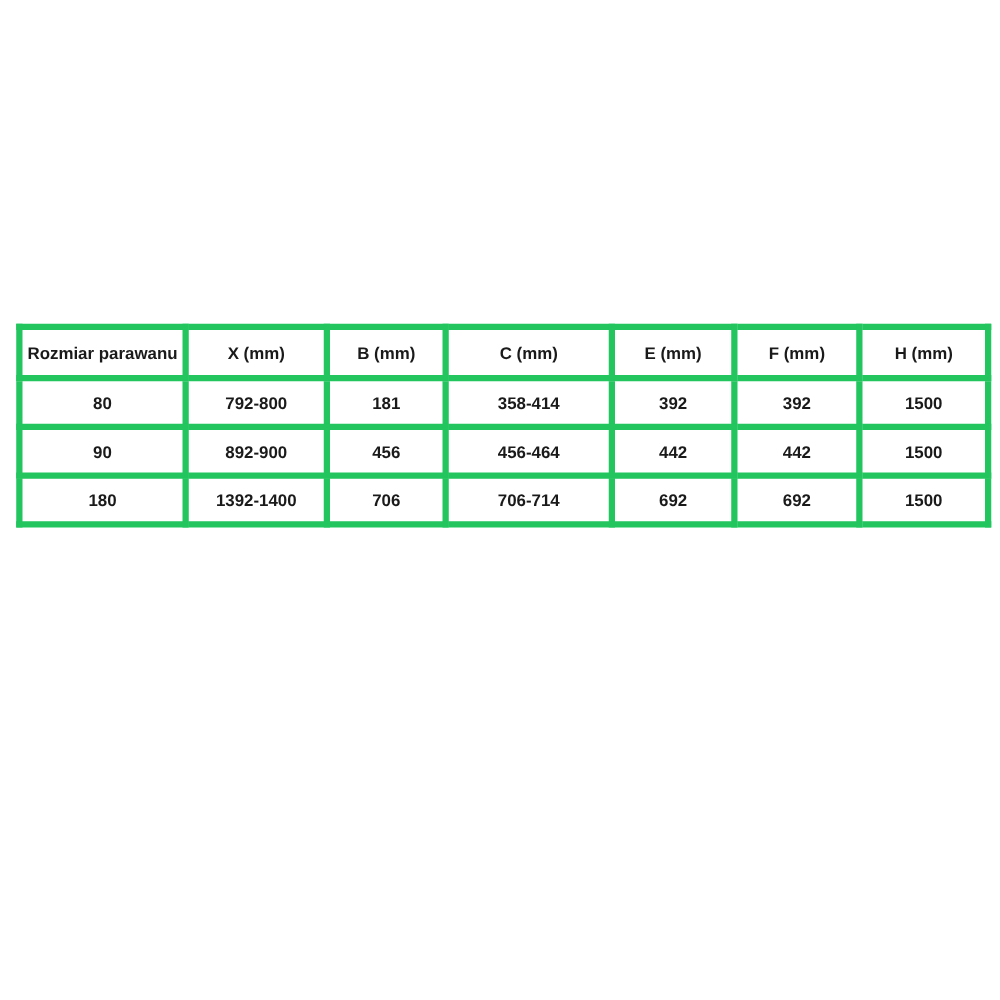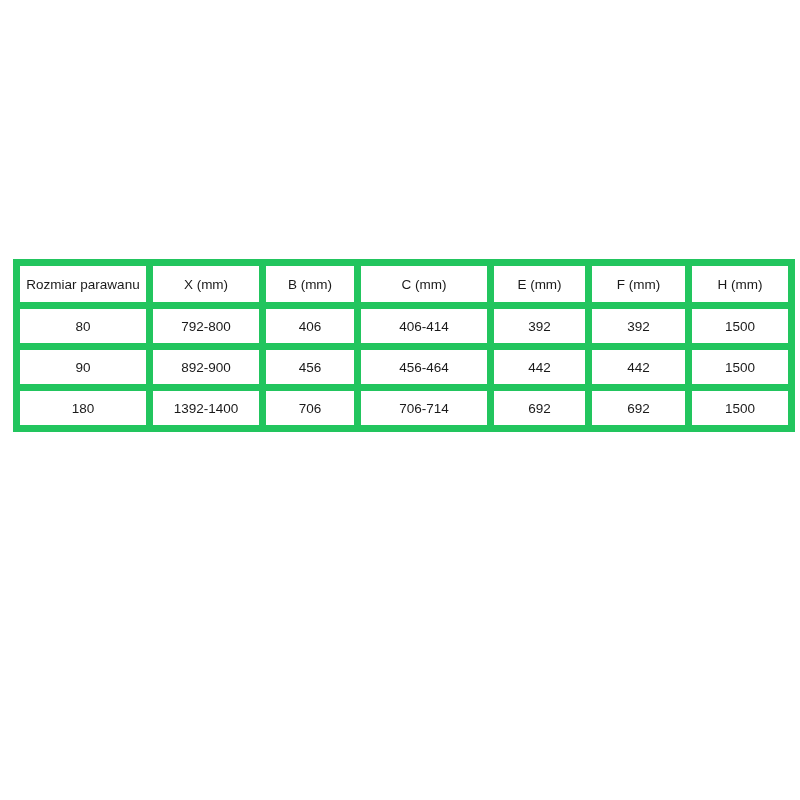--- a/index.html
+++ b/index.html
@@ -20,25 +20,25 @@
     top: 259px;
     width: 775px;
   }
   table.spec-table {
     border-collapse: collapse;
     width: 775px;
     table-layout: fixed;
   }
   table.spec-table td,
   table.spec-table th {
-    border: 7px solid #22c55e;
+    border: 5px solid #22c55e;
     text-align: center;
     vertical-align: middle;
     font-size: 13.5px;
-    font-weight: normal;
+    font-weight: bold;
     height: 34px;
     padding: 0 2px;
     white-space: nowrap;
   }
   table.spec-table thead th {
     height: 36px;
   }
   
   col.c0 { width: 133px; }
   col.c1 { width: 113px; }
@@ -70,22 +70,22 @@
         <th>C (mm)</th>
         <th>E (mm)</th>
         <th>F (mm)</th>
         <th>H (mm)</th>
       </tr>
     </thead>
     <tbody>
       <tr>
         <td>80</td>
         <td>792-800</td>
-        <td>406</td>
-        <td>406-414</td>
+        <td>181</td>
+        <td>358-414</td>
         <td>392</td>
         <td>392</td>
         <td>1500</td>
       </tr>
       <tr>
         <td>90</td>
         <td>892-900</td>
         <td>456</td>
         <td>456-464</td>
         <td>442</td>

